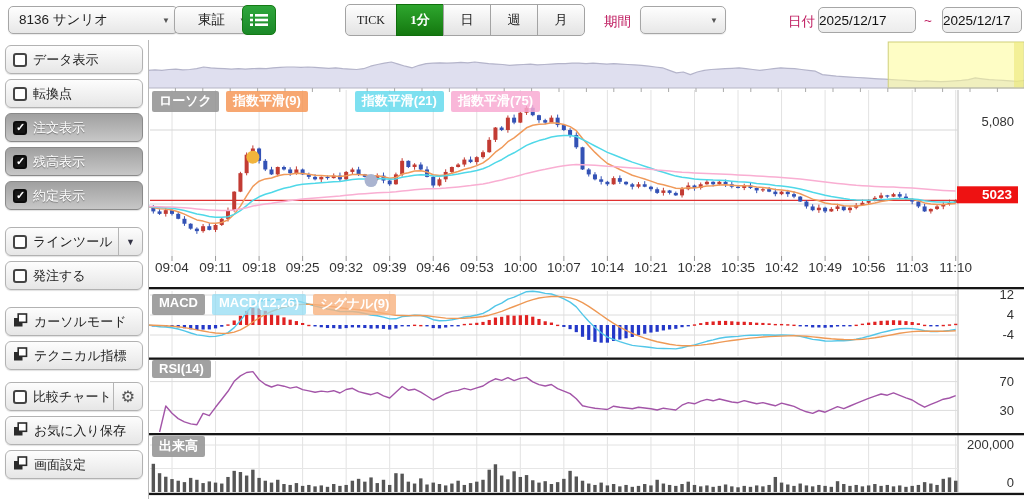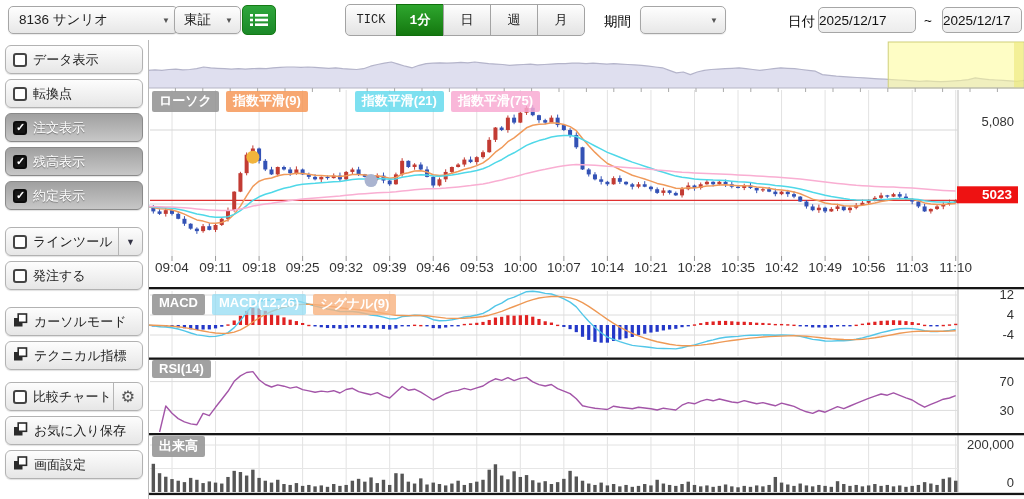--- a/index.html
+++ b/index.html
@@ -6,27 +6,27 @@
   body{width:1024px;height:499px;position:relative;background:#fff;
        font-family:"Liberation Sans",sans-serif;overflow:hidden;}
   svg text{font-family:"Liberation Sans",sans-serif;}
 
   
   .topbar{position:absolute;left:0;top:0;width:888px;height:40px;background:#fff;z-index:5;}
   .sel{position:absolute;display:flex;align-items:center;border:1px solid #a6a6a6;border-radius:5px;
        background:linear-gradient(#fefefe,#e7e7e7);font-size:13.5px;color:#222;
        box-shadow:0 1px 1px rgba(0,0,0,.08);cursor:pointer;}
   .sel .caret{margin-left:auto;font-size:8px;color:#555;padding:0 7px;}
-  .lbl{position:absolute;font-size:13.5px;color:#000000;}
+  .lbl{position:absolute;font-size:13.5px;color:#be185d;}
   .listbtn{position:absolute;left:242px;top:5px;width:34px;height:30px;border:1px solid #157a15;
        border-radius:5px;background:linear-gradient(#2fa63c,#1b8928);display:flex;align-items:center;
        justify-content:center;cursor:pointer;padding:0;}
   .btn-group{position:absolute;left:345px;top:4px;height:32px;display:flex;}
   .ibtn{width:48px;height:32px;border:1px solid #a3a3a3;background:linear-gradient(#fefefe,#e3e3e3);
-       font-size:13px;color:#222;margin-left:-1px;cursor:pointer;font-family:Liberation Mono, monospace;padding:0;}
+       font-size:13px;color:#222;margin-left:-1px;cursor:pointer;font-family:Liberation Serif, serif;padding:0;}
   .ibtn.first{width:52px;margin-left:0;border-radius:5px 0 0 5px;font-size:12px;}
   .ibtn.last{border-radius:0 5px 5px 0;}
   .ibtn.active{background:linear-gradient(#2ea62e,#14780f);color:#fff;font-weight:bold;border-color:#0f6e0c;}
   input.date{position:absolute;top:7px;height:24px;border:1px solid #a6a6a6;border-radius:5px;
        background:linear-gradient(#fbfbfb,#ececec);font-size:13.5px;color:#111;text-align:left;
        font-family:"Liberation Sans",sans-serif;padding:0;}
 
   
   .sidebar{position:absolute;left:0;top:40px;width:148px;bottom:0;background:#fff;z-index:4;}
   .sbtn{position:relative;margin:0 5px 5px 5px;height:27px;border:1px solid #b2b2b2;border-radius:6px;
@@ -59,21 +59,21 @@
   .c-lorange{background:rgba(248,178,126,.8);}
 </style>
 </head>
 <body>
 
 <div class="topbar">
   <div class="sel" style="left:8px;top:6px;width:158px;height:26px;padding-left:10px;">
     <span>8136 サンリオ</span>
     <span class="caret">▼</span>
   </div>
-  <div class="sel" style="left:174px;top:6px;width:56px;height:26px;padding-left:9px;">
+  <div class="sel" style="left:174px;top:6px;width:56px;height:26px;padding-left:23px;">
     <span>東証</span>
     <span class="caret">▼</span>
   </div>
   <button class="listbtn">
     <span style="display:flex;">
       <svg width="18" height="14" viewBox="0 0 18 14">
         <rect x="0" y="1" width="3" height="2.6" fill="#fff"></rect>
           <rect x="5" y="1" width="13" height="2.6" fill="#fff"></rect>
         <rect x="0" y="5.7" width="3" height="2.6" fill="#fff"></rect>
           <rect x="5" y="5.7" width="13" height="2.6" fill="#fff"></rect>

